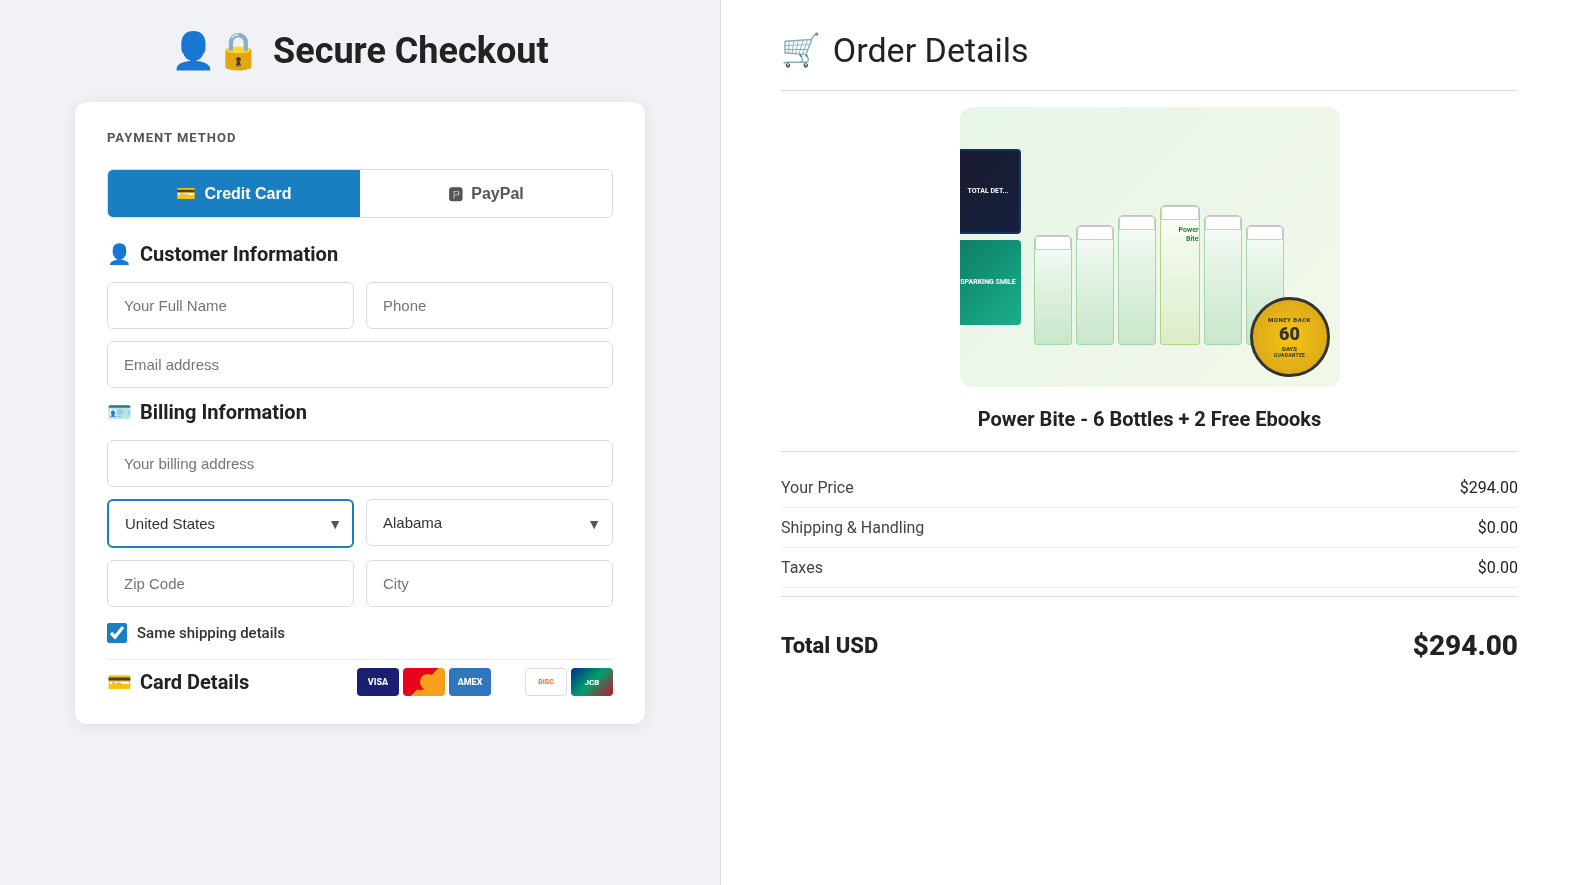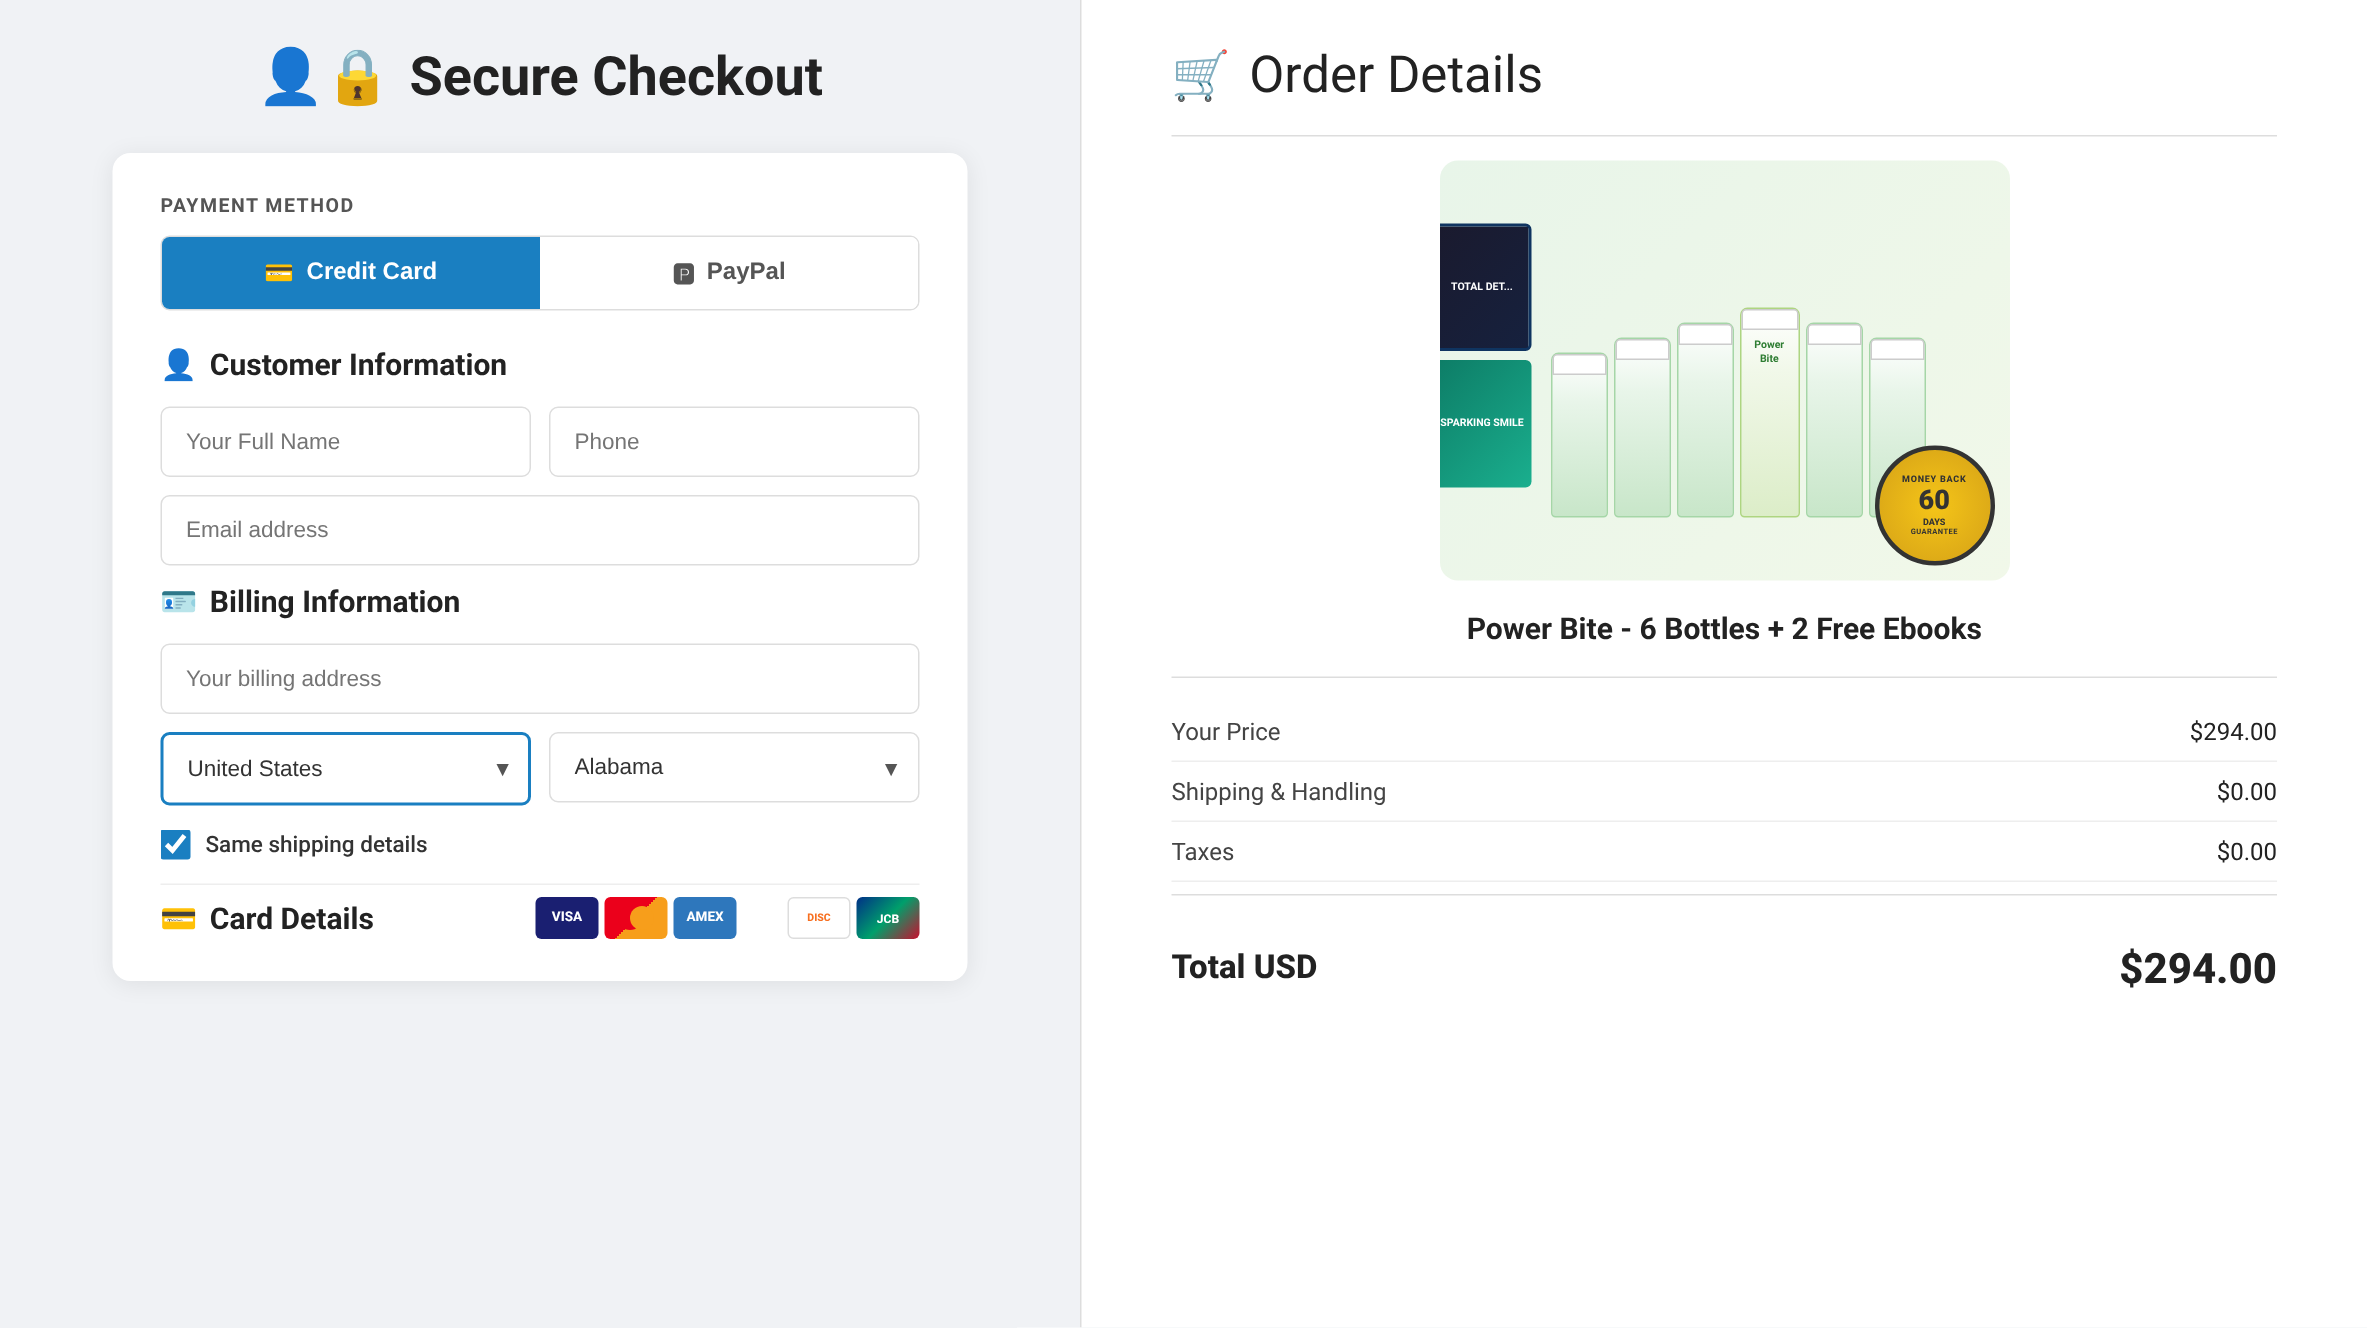--- a/index.html
+++ b/index.html
@@ -70,21 +70,21 @@
       padding: 28px 32px;
       width: 100%;
       max-width: 570px;
       box-shadow: 0 2px 16px rgba(0,0,0,0.08);
     }
     .payment-method-label {
       font-size: 13px;
       font-weight: 700;
       color: #555;
       letter-spacing: 1px;
-      margin-bottom: 12px;
+      margin-bottom: 24px;
     }
     .payment-tabs {
       display: flex;
       border: 1px solid #ddd;
       border-radius: 6px;
       overflow: hidden;
       margin-bottom: 24px;
     }
     .payment-tab {
       flex: 1;
@@ -363,20 +363,24 @@
         </div>
         <div class="select-wrapper">
           <select class="form-select default">
             <option>Alabama</option>
             <option>Alaska</option>
             <option>Arizona</option>
           </select>
           <span class="select-arrow">▼</span>
         </div>
       </div>
+      <div class="form-row">
+        <input class="form-input" type="text" placeholder="Zip Code" style="">
+        <input class="form-input" type="text" placeholder="City" style="">
+      </div>
 
       <div class="checkbox-row">
         <input class="checkbox-input" type="checkbox" id="same-shipping" checked="" style="">
         <label class="checkbox-label" for="same-shipping">Same shipping details</label>
       </div>
 
       <hr class="divider">
 
       <div class="card-details-row">
         <div class="card-details-title">
@@ -423,21 +427,21 @@
               <div style="width:100%; height:14px; background:#fff; border:1px solid #ccc; border-radius:3px 3px 0 0; position:absolute; top:0;"></div>
             </div>
             <div style="width:38px; height:120px; background:linear-gradient(180deg,#fff 0%,#e8f5e9 30%,#c8e6c9 100%); border:1px solid #a5d6a7; border-radius:5px 5px 3px 3px; position:relative;">
               <div style="width:100%; height:14px; background:#fff; border:1px solid #ccc; border-radius:3px 3px 0 0; position:absolute; top:0;"></div>
             </div>
             <div style="width:38px; height:130px; background:linear-gradient(180deg,#fff 0%,#e8f5e9 30%,#c8e6c9 100%); border:1px solid #a5d6a7; border-radius:5px 5px 3px 3px; position:relative;">
               <div style="width:100%; height:14px; background:#fff; border:1px solid #ccc; border-radius:3px 3px 0 0; position:absolute; top:0;"></div>
             </div>
             <div style="width:40px; height:140px; background:linear-gradient(180deg,#fff 0%,#f1f8e9 30%,#dcedc8 100%); border:1px solid #aed581; border-radius:5px 5px 3px 3px; position:relative;">
               <div style="width:100%; height:14px; background:#fff; border:1px solid #ccc; border-radius:3px 3px 0 0; position:absolute; top:0;"></div>
-              <div style="font-size:7px; font-weight:700; text-align:center; color:#2e7d32; margin-top:20px; line-height:1.3;">Power<br>Bite</div>
+              <div style="font-size:7px; font-weight:700; text-align:right; color:#2e7d32; margin-top:20px; line-height:1.3;">Power<br>Bite</div>
             </div>
             <div style="width:38px; height:130px; background:linear-gradient(180deg,#fff 0%,#e8f5e9 30%,#c8e6c9 100%); border:1px solid #a5d6a7; border-radius:5px 5px 3px 3px; position:relative;">
               <div style="width:100%; height:14px; background:#fff; border:1px solid #ccc; border-radius:3px 3px 0 0; position:absolute; top:0;"></div>
             </div>
             <div style="width:38px; height:120px; background:linear-gradient(180deg,#fff 0%,#e8f5e9 30%,#c8e6c9 100%); border:1px solid #a5d6a7; border-radius:5px 5px 3px 3px; position:relative;">
               <div style="width:100%; height:14px; background:#fff; border:1px solid #ccc; border-radius:3px 3px 0 0; position:absolute; top:0;"></div>
             </div>
           </div>
         </div>
 

